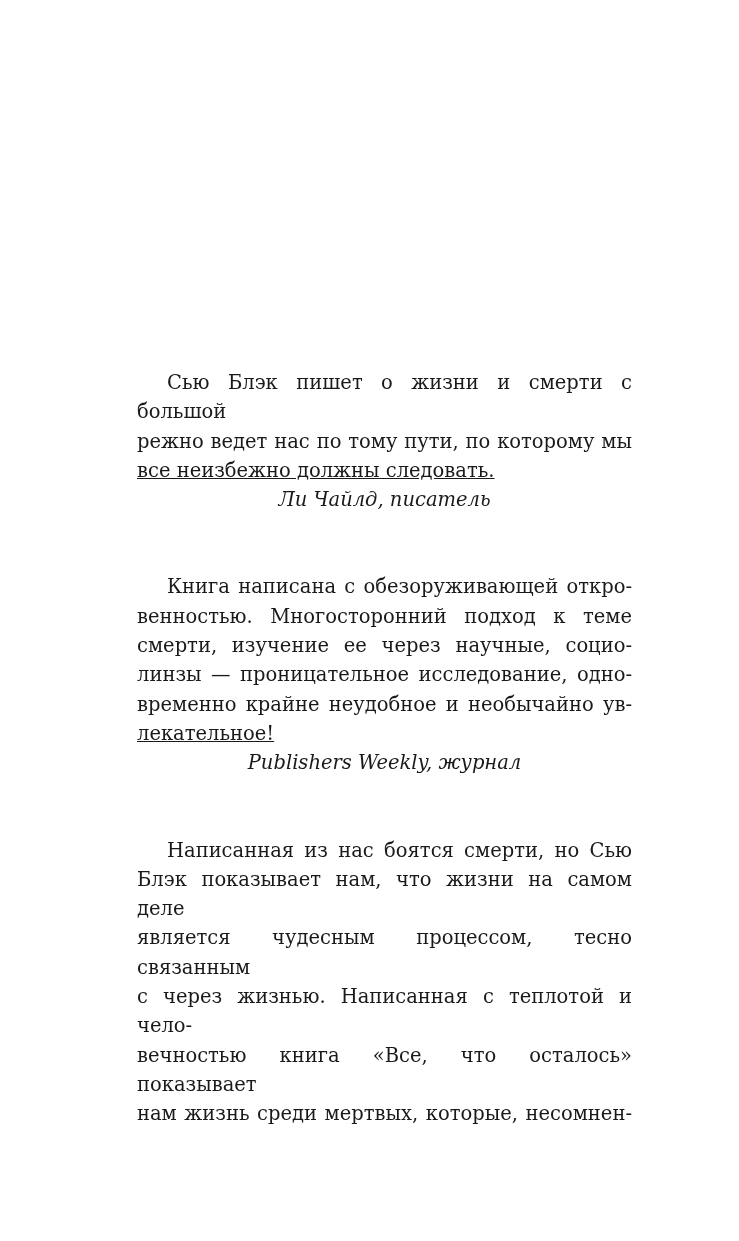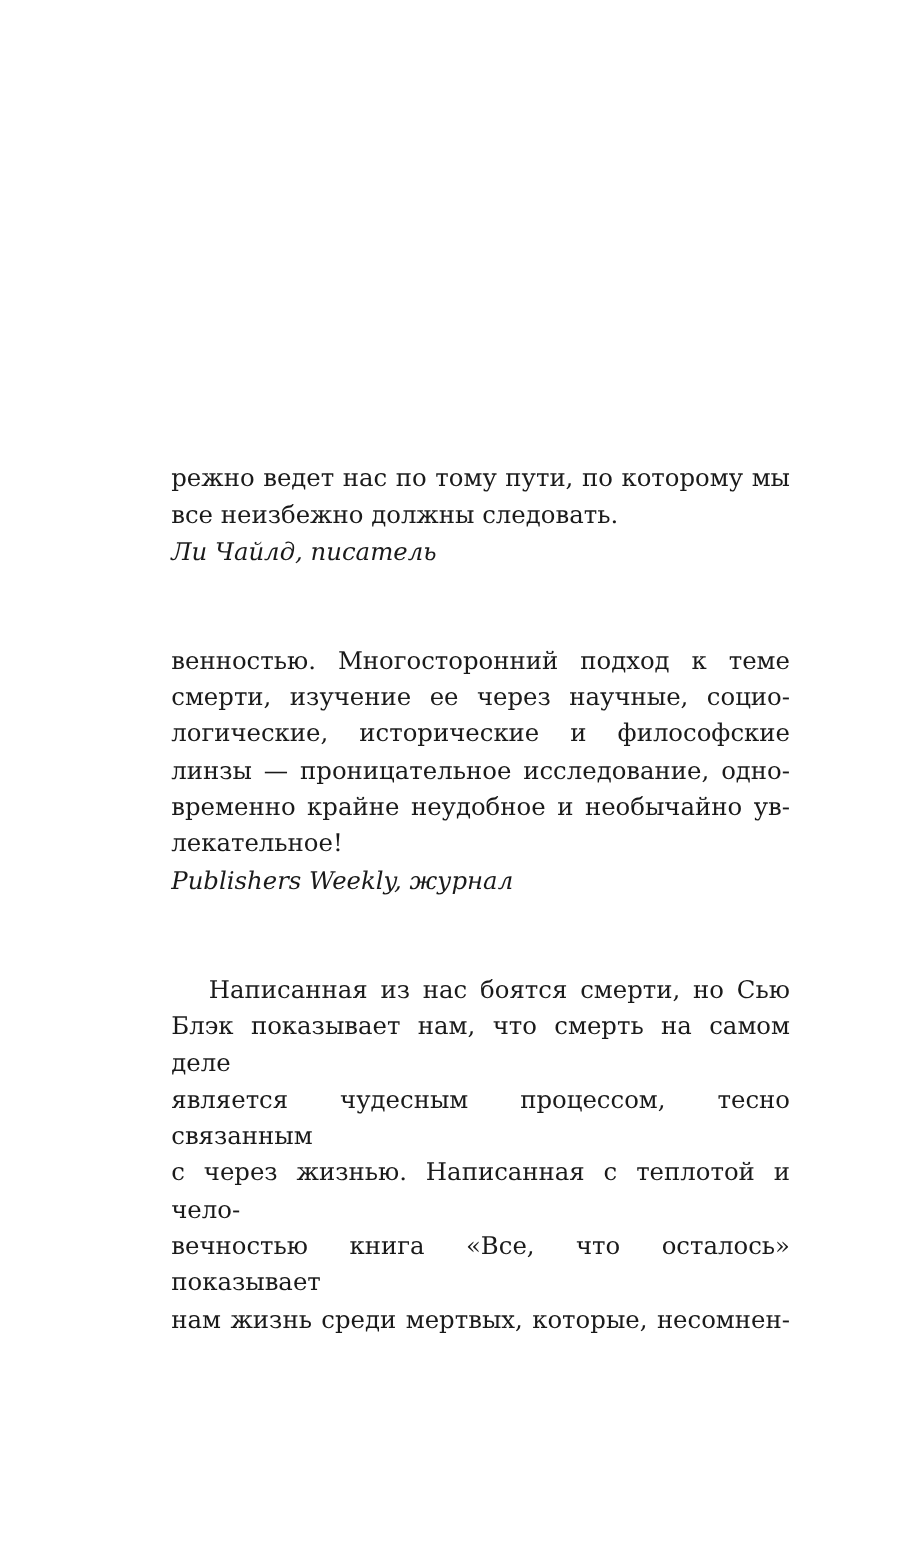--- a/index.html
+++ b/index.html
@@ -2,59 +2,60 @@
 <html><head>
 <meta charset="utf-8">
 <style>
   html, body { margin:0; padding:0; background:#ffffff; }
   body { width:739px; height:1241px; position:relative; overflow:hidden;
          font-family:"DejaVu Serif","Liberation Serif",serif; color:#1a1a1a; }
   .page { position:absolute; left:137px; top:368px; width:495px; }
   .quote { margin:0; }
   .quote p { margin:0; font-size:19.5px; line-height:29.3px; text-align:justify; text-align-last:left; }
   .quote p .line { display:block; text-align:justify; text-align-last:justify; }
-  .quote p .line.last { text-align-last:left; }
+  .quote p .line.last { text-align-last:left;text-decoration:underline; }
   .quote p .line.first { text-indent:30px; }
-  .attr { display:block; text-align:left; font-style:italic; font-size:19.5px; line-height:29.3px; }
+  .attr { display:block; text-align:center; font-style:italic; font-size:19.5px; line-height:29.3px; }
   .gap1 { height:58px; }
   .gap2 { height:58px; }
 </style>
 </head>
 <body>
 
 <div class="page">
 
   <div class="quote">
     <p>
+      <span class="line first">Сью Блэк пишет о жизни и смерти с большой</span>
       <span class="line">режно ведет нас по тому пути, по которому мы</span>
       <span class="line last">все неизбежно должны следовать.</span>
     </p>
     <span class="attr">Ли Чайлд, писатель</span>
   </div>
 
   <div class="gap1"></div>
 
   <div class="quote">
     <p>
+      <span class="line first">Книга написана с обезоруживающей откро-</span>
       <span class="line">венностью. Многосторонний подход к теме</span>
       <span class="line">смерти, изучение ее через научные, социо-</span>
-      <span class="line">логические, исторические и философские</span>
       <span class="line">линзы — проницательное исследование, одно-</span>
       <span class="line">временно крайне неудобное и необычайно ув-</span>
       <span class="line last">лекательное!</span>
     </p>
     <span class="attr">Publishers Weekly, журнал</span>
   </div>
 
   <div class="gap2"></div>
 
   <div class="quote">
     <p>
       <span class="line first">Написанная из нас боятся смерти, но Сью</span>
-      <span class="line">Блэк показывает нам, что смерть на самом деле</span>
+      <span class="line">Блэк показывает нам, что жизни на самом деле</span>
       <span class="line">является чудесным процессом, тесно связанным</span>
       <span class="line">с через жизнью. Написанная с теплотой и чело-</span>
       <span class="line">вечностью книга «Все, что осталось» показывает</span>
       <span class="line">нам жизнь среди мертвых, которые, несомнен-</span>
 
     </p>
 
   </div>
 
 </div>

